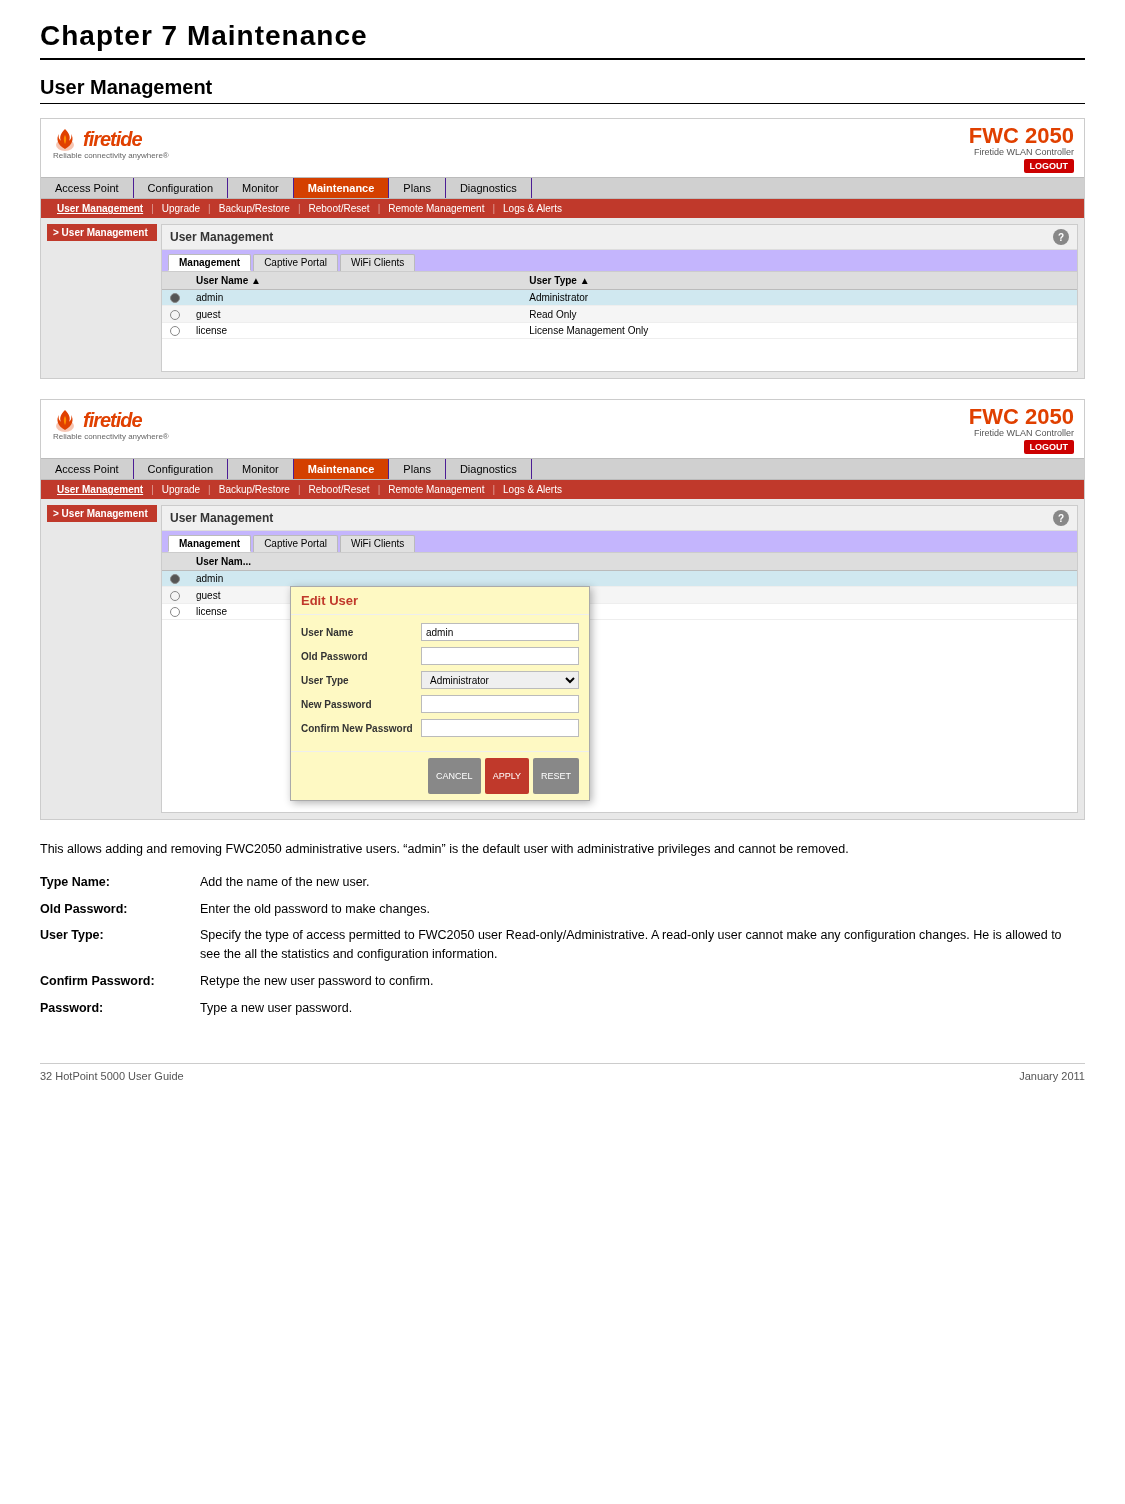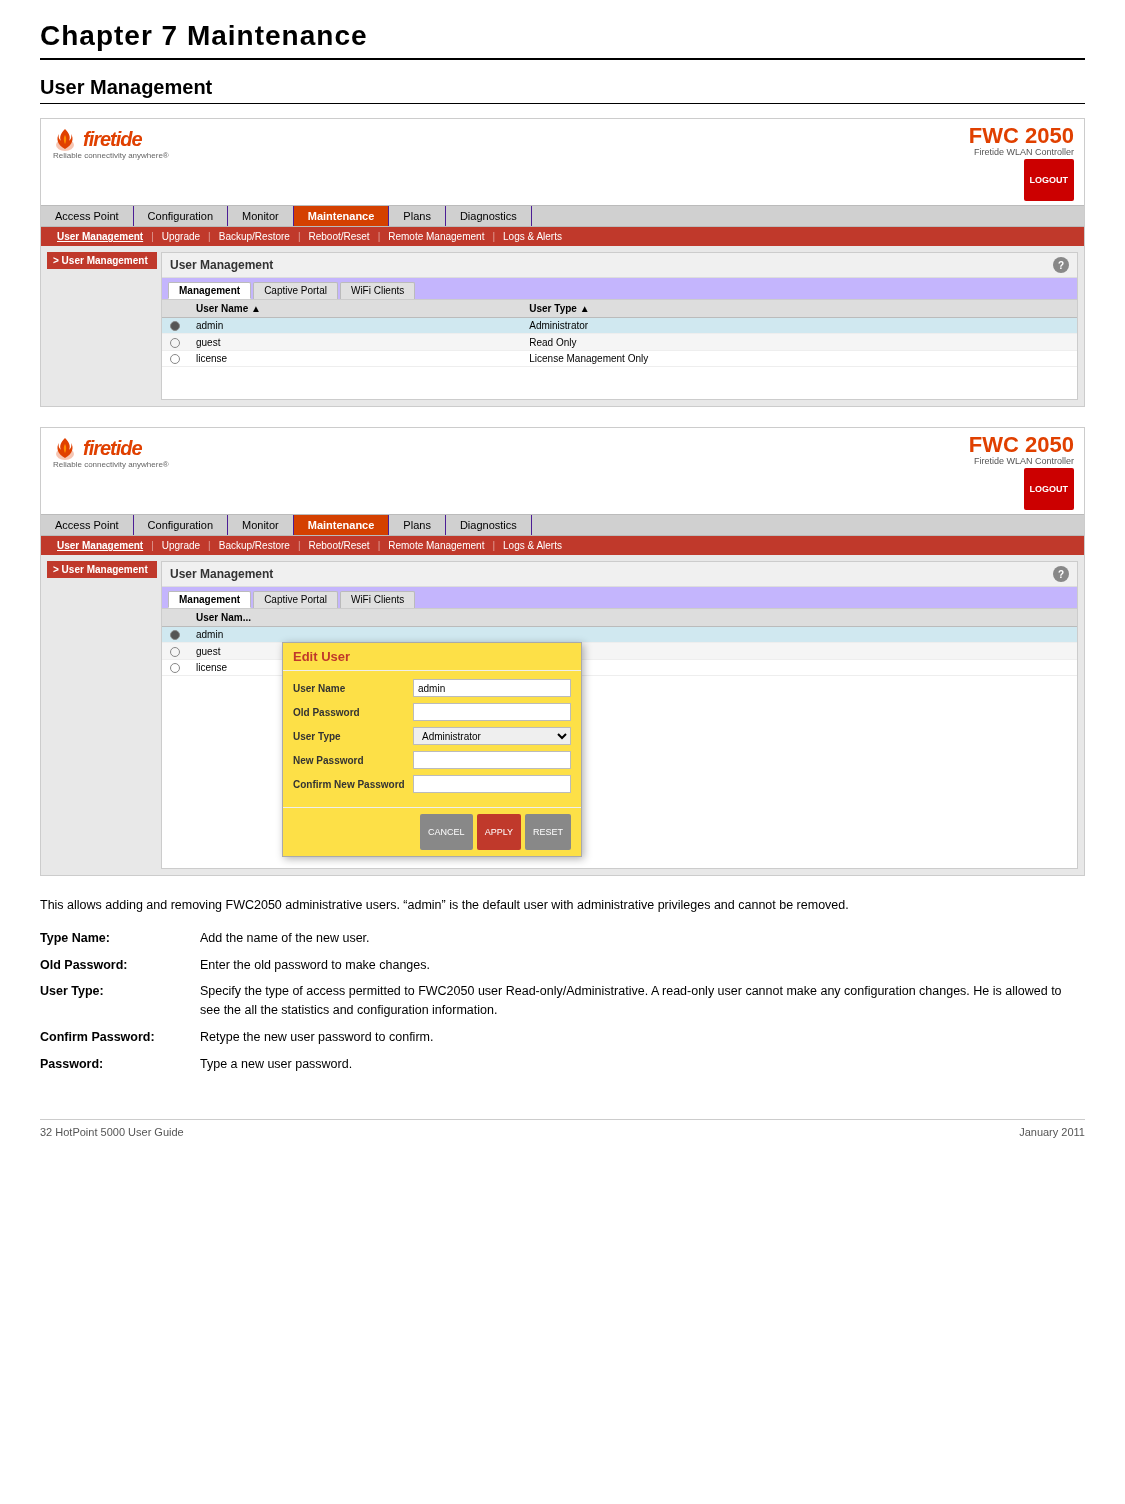--- a/index.html
+++ b/index.html
@@ -96,21 +96,21 @@
     .fwc-subtitle {
       font-size: 9px;
       color: #555;
     }
 
     .logout-btn {
       display: inline-block;
       background: #c00;
       color: #fff;
       font-size: 9px;
-      padding: 16px 6px;
+      padding: 2px 6px;
       border-radius: 2px;
       margin-top: 2px;
       text-transform: uppercase;
       font-weight: bold;
     }
 
     
     .nav-tabs {
       display: flex;
       background: #d0d0d0;
@@ -280,23 +280,23 @@
     }
 
     .radio-dot.checked {
       background: #555;
     }
 
     
     .edit-dialog {
       position: absolute;
       top: 80px;
-      left: 120px;
+      left: 128px;
       width: 300px;
-      background: #fde047;
+      background: #fef9c3;
       border: 1px solid #aaa;
       box-shadow: 2px 2px 8px rgba(0,0,0,0.3);
       z-index: 10;
       font-size: 11px;
     }
 
     .edit-dialog-title {
       color: #c0392b;
       font-weight: bold;
       font-size: 13px;

